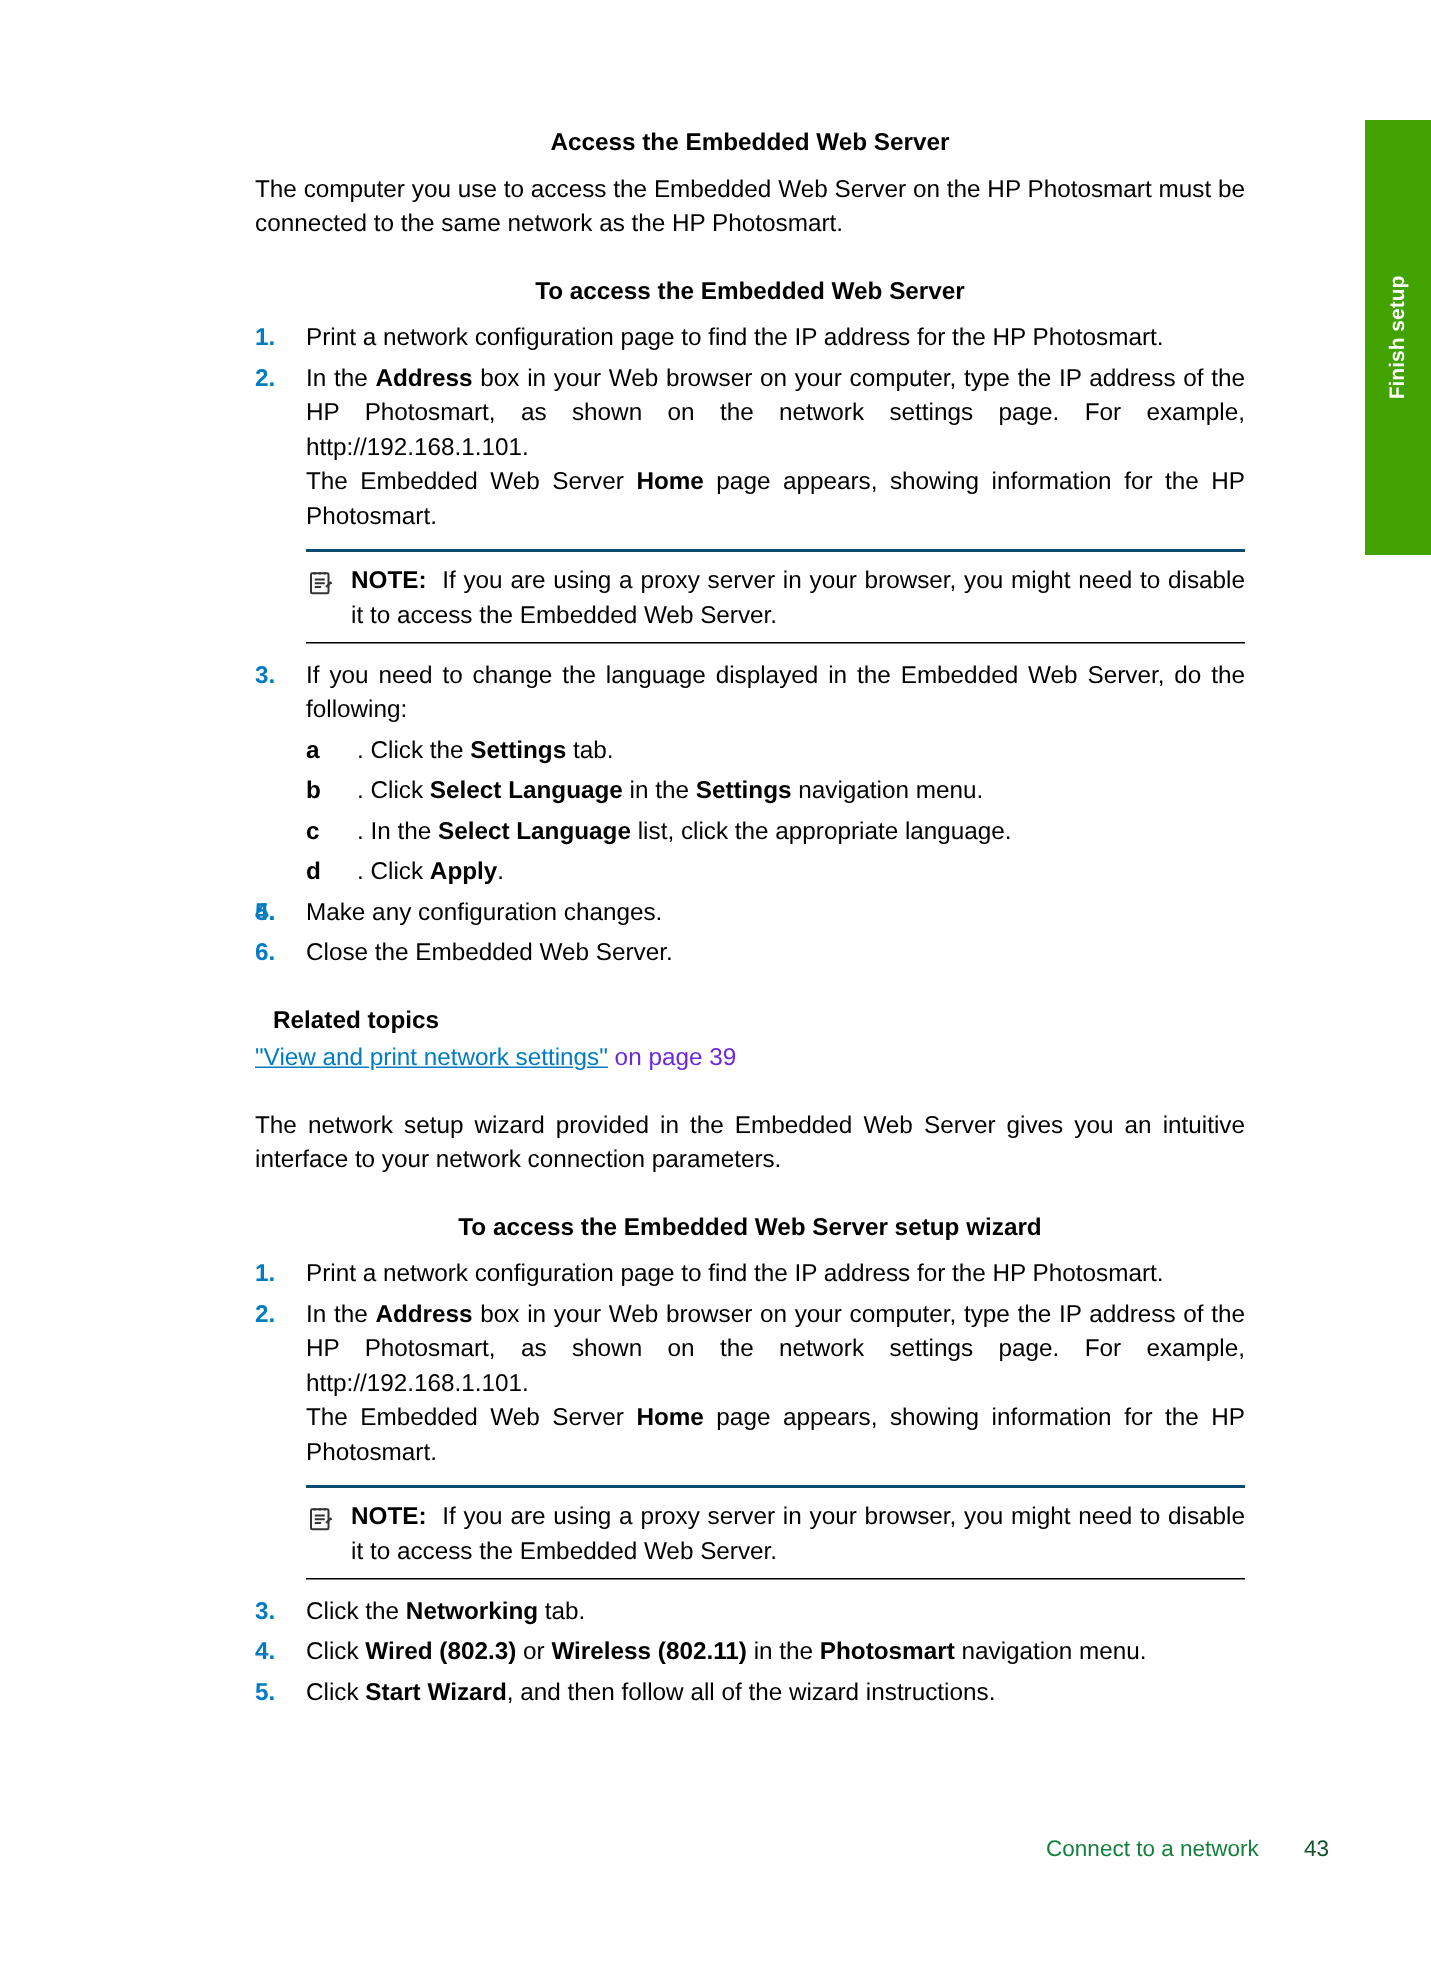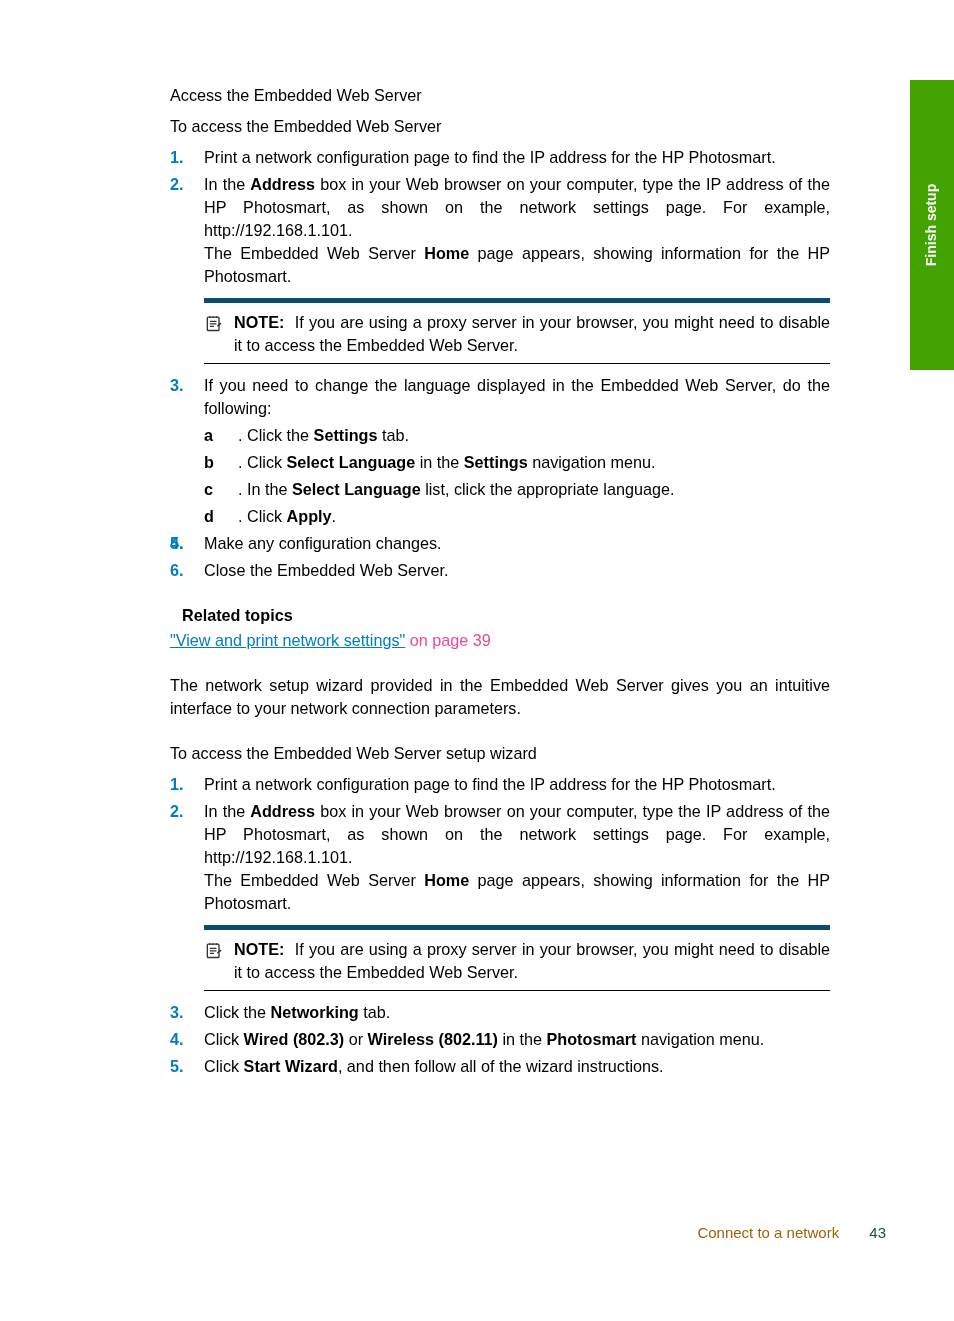--- a/index.html
+++ b/index.html
@@ -32,21 +32,21 @@
     left: 50%;
     top: 50%;
     transform: translate(-50%, -50%) rotate(-90deg);
     transform-origin: center center;
     color: #fff;
     font-weight: bold;
     font-size: 14px;
     white-space: nowrap;
   }
   .content { max-width: 660px; }
-  .h3 { font-weight: normal; margin: 0 0 8px 0; }
+  .h3 { font-weight: bold; margin: 0 0 8px 0; text-align: center; }
   .para { margin: 0 0 22px 0; text-align: justify; }
   .bold { font-weight: bold; }
   ol.steps {
     list-style: none;
     margin: 0 0 22px 0;
     padding: 0;
   }
   ol.steps > li {
     position: relative;
     padding-left: 34px;
@@ -73,64 +73,65 @@
   }
   ol.sub > li > .let {
     position: absolute;
     left: 0;
     top: 0;
     font-weight: bold;
   }
   .note-block {
     margin: 10px 0 10px 0;
     padding: 8px 0 6px 0;
-    border-top: 5px solid #0c4a6e;
+    border-top: 2px solid #0c4a6e;
     border-bottom: 1px solid #000;
   }
   .note-inner {
     position: relative;
     padding-left: 30px;
     text-align: justify;
   }
   .note-icon {
     position: absolute;
     left: 0;
     top: 2px;
   }
   .note-icon svg { width: 20px; height: 20px; }
   .link {
     color: #007cc3;
     text-decoration: underline;
   }
   .related { margin: 22px 0 2px 12px; font-weight: bold; }
   .related-link { margin: 0 0 22px 0; }
-  .related-page { color: #ec4899; text-decoration: none; }
+  .related-page { color: #6d28d9; text-decoration: none; }
   .h3-top { margin-top: 0; }
   .footer {
     position: absolute;
     bottom: 78px;
     right: 68px;
     font-size: 15px;
   }
-  .footer-section { color: #a16207; margin-right: 26px; margin-left: 16px; }
+  .footer-section { color: #15803d; margin-right: 26px; margin-left: 16px; }
   .footer-page { color: #14532d; }
   .home-word { font-weight: bold; }
 </style>
 </head>
 <body>
 
 <div class="page">
 
   <div class="side-tab">
     <div class="side-tab-text">Finish setup</div>
   </div>
 
   <div class="content">
 
     <div class="h3 h3-top">Access the Embedded Web Server</div>
+    <p class="para">The computer you use to access the Embedded Web Server on the HP Photosmart must be connected to the same network as the HP Photosmart.</p>
 
     <div class="h3">To access the Embedded Web Server</div>
     <ol class="steps">
       <li>
         <span class="num">1.</span>
         <span>Print a network configuration page to find the IP address for the HP Photosmart.</span>
       </li>
       <li>
         <span class="num">2.</span>
         <span><span>In the </span><span class="bold">Address</span><span> box in your Web browser on your computer, type the IP address of the HP Photosmart, as shown on the network settings page. For example, http://192.168.1.101.</span></span>

